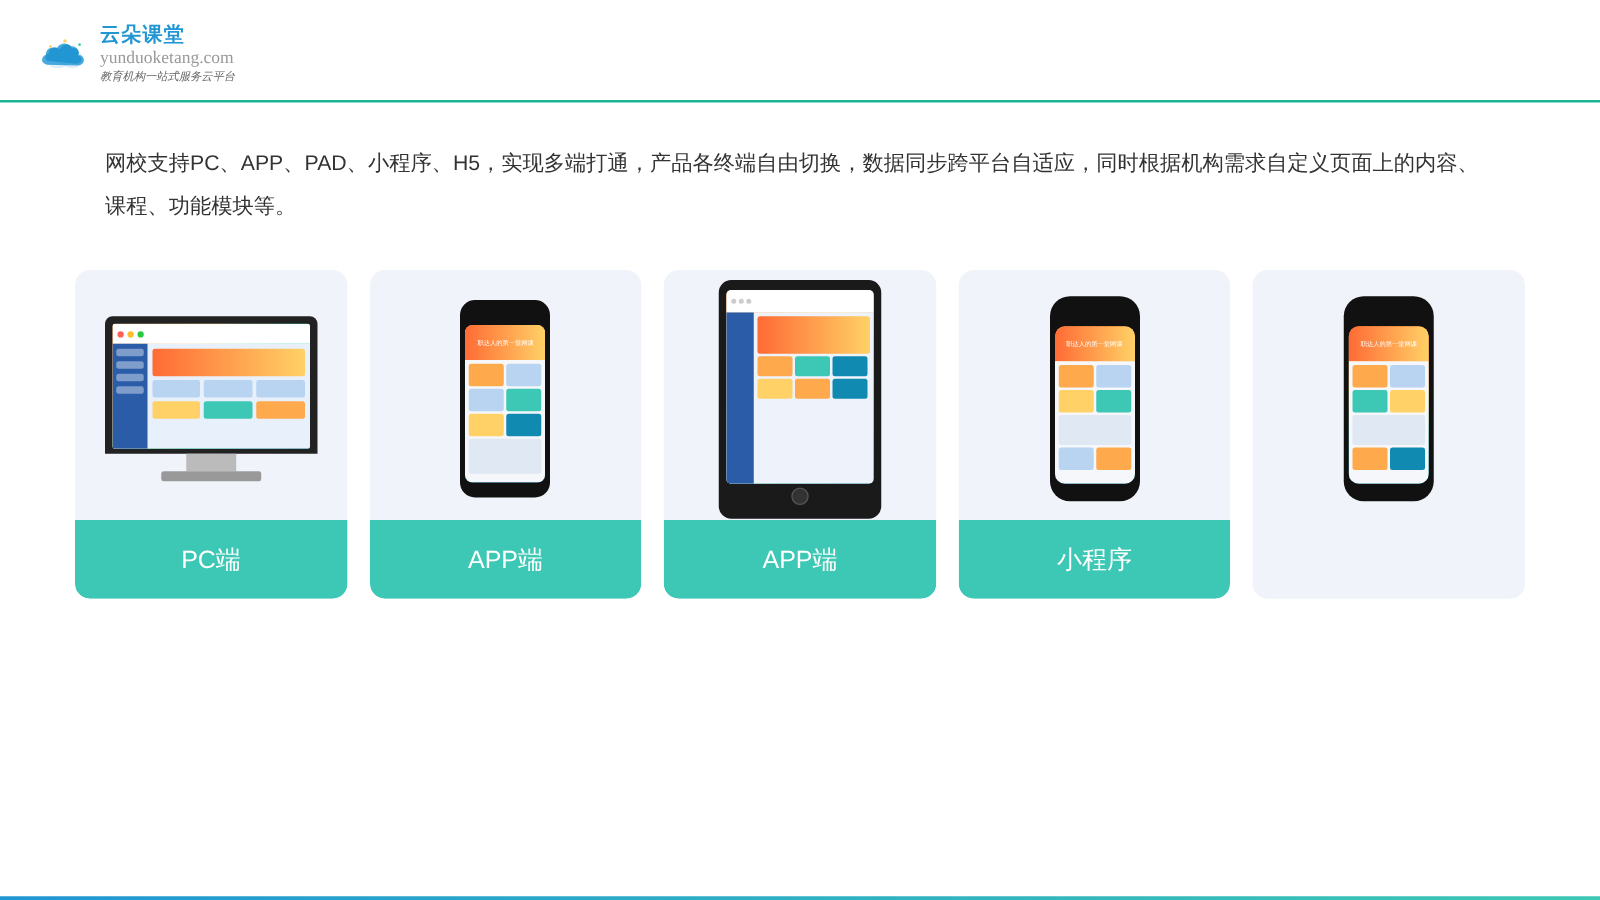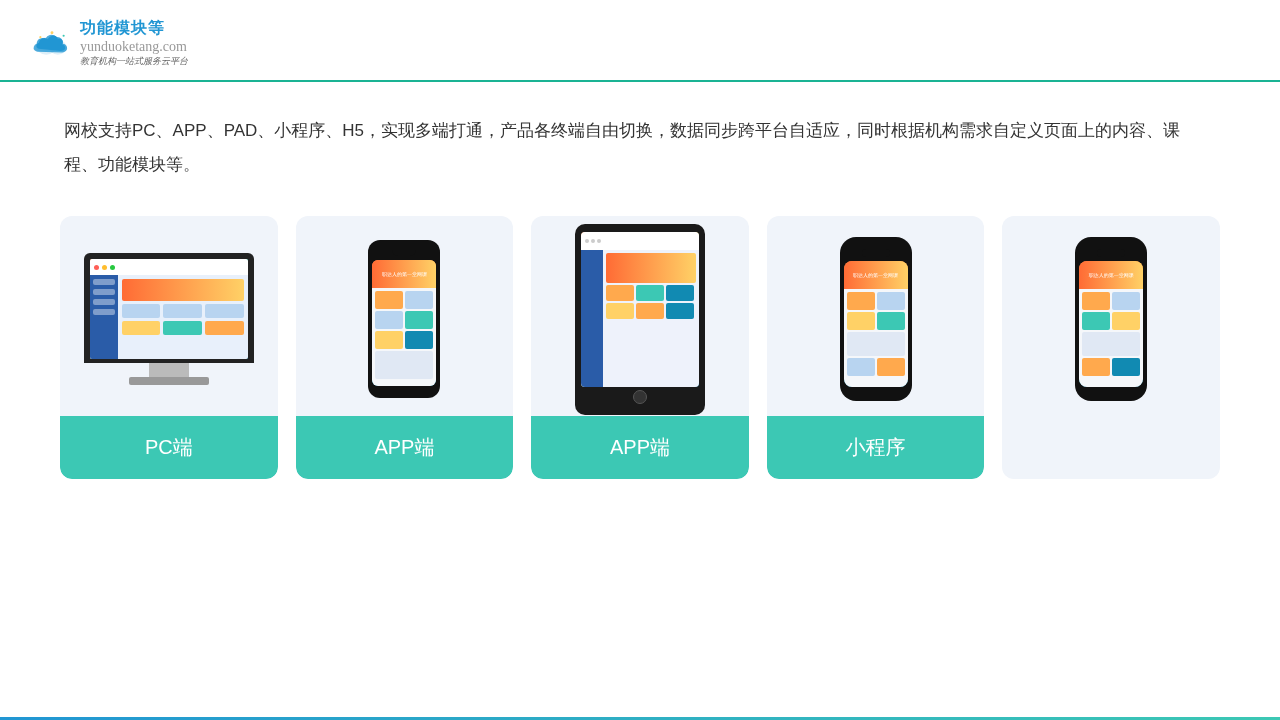--- a/index.html
+++ b/index.html
@@ -70,21 +70,21 @@
     }
     .brand-url {
       font-size: 14px;
       color: #999;
       white-space: nowrap;
       font-family: Liberation Serif, serif;
     }
 
     
     .description {
-      padding: 32px 80px 24px 64px;
+      padding: 32px 80px 24px 84px;
       font-size: 17px;
       color: #333;
       line-height: 2;
     }
 
     
     .cards-container {
       display: flex;
       justify-content: center;
       gap: 18px;
@@ -375,21 +375,21 @@
         <ellipse cx="22" cy="26" rx="14" ry="12" fill="#2196d3" opacity="0.15"></ellipse>
         <ellipse cx="38" cy="28" rx="12" ry="10" fill="#2196d3" opacity="0.15"></ellipse>
         <path d="M10 34 Q8 34 6 32 Q4 30 5 27 Q6 24 9 23 Q9 18 13 16 Q17 14 21 16 Q23 12 27 11 Q33 10 36 14 Q40 13 43 16 Q46 19 45 23 Q48 23 50 26 Q52 30 49 33 Q47 35 44 35 Z" fill="#2196d3" opacity="0.8"></path>
         <path d="M12 30 Q10 30 9 28 Q8 26 9 24 Q10 22 12 22 Q12 18 16 16 Q20 14 24 17 Q26 13 30 12 Q36 11 38 16 Q42 15 44 18 Q46 21 44 24 Q47 24 48 27 Q49 30 46 32 Q44 33 42 33 Z" fill="#2196d3"></path>
 
         <circle cx="30" cy="8" r="2" fill="#ffd166"></circle>
         <circle cx="14" cy="14" r="1.5" fill="#ffd166"></circle>
         <circle cx="46" cy="12" r="1.5" fill="#3cc8b4"></circle>
       </svg>
       <div class="brand-text">
-        <span class="brand-name">功能模块等</span>
+        <span class="brand-name">云朵课堂</span>
         <span class="brand-url">yunduoketang.com</span>
         <span class="brand-subtitle">教育机构一站式服务云平台</span>
       </div>
     </div>
   </div>
 </div>
 
 <div class="description">
   <p>网校支持PC、APP、PAD、小程序、H5，实现多端打通，产品各终端自由切换，数据同步跨平台自适应，同时根据机构需求自定义页面上的内容、课程、功能模块等。</p>
 </div>

